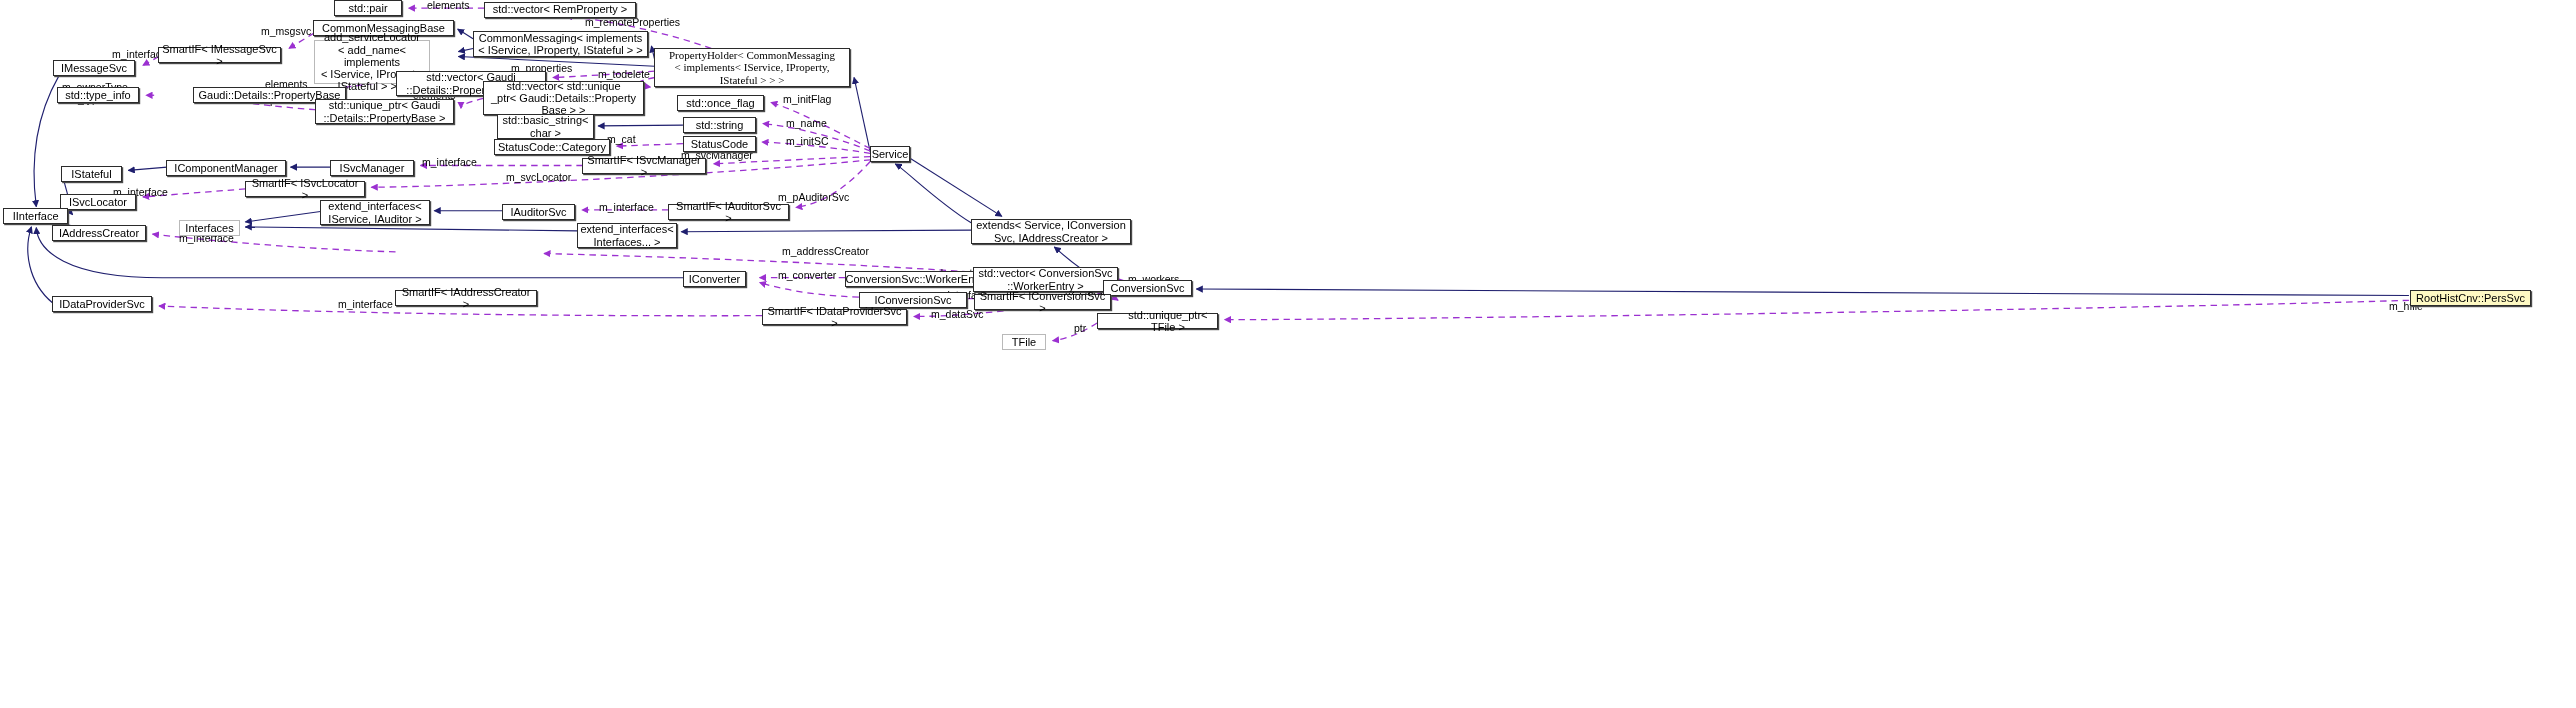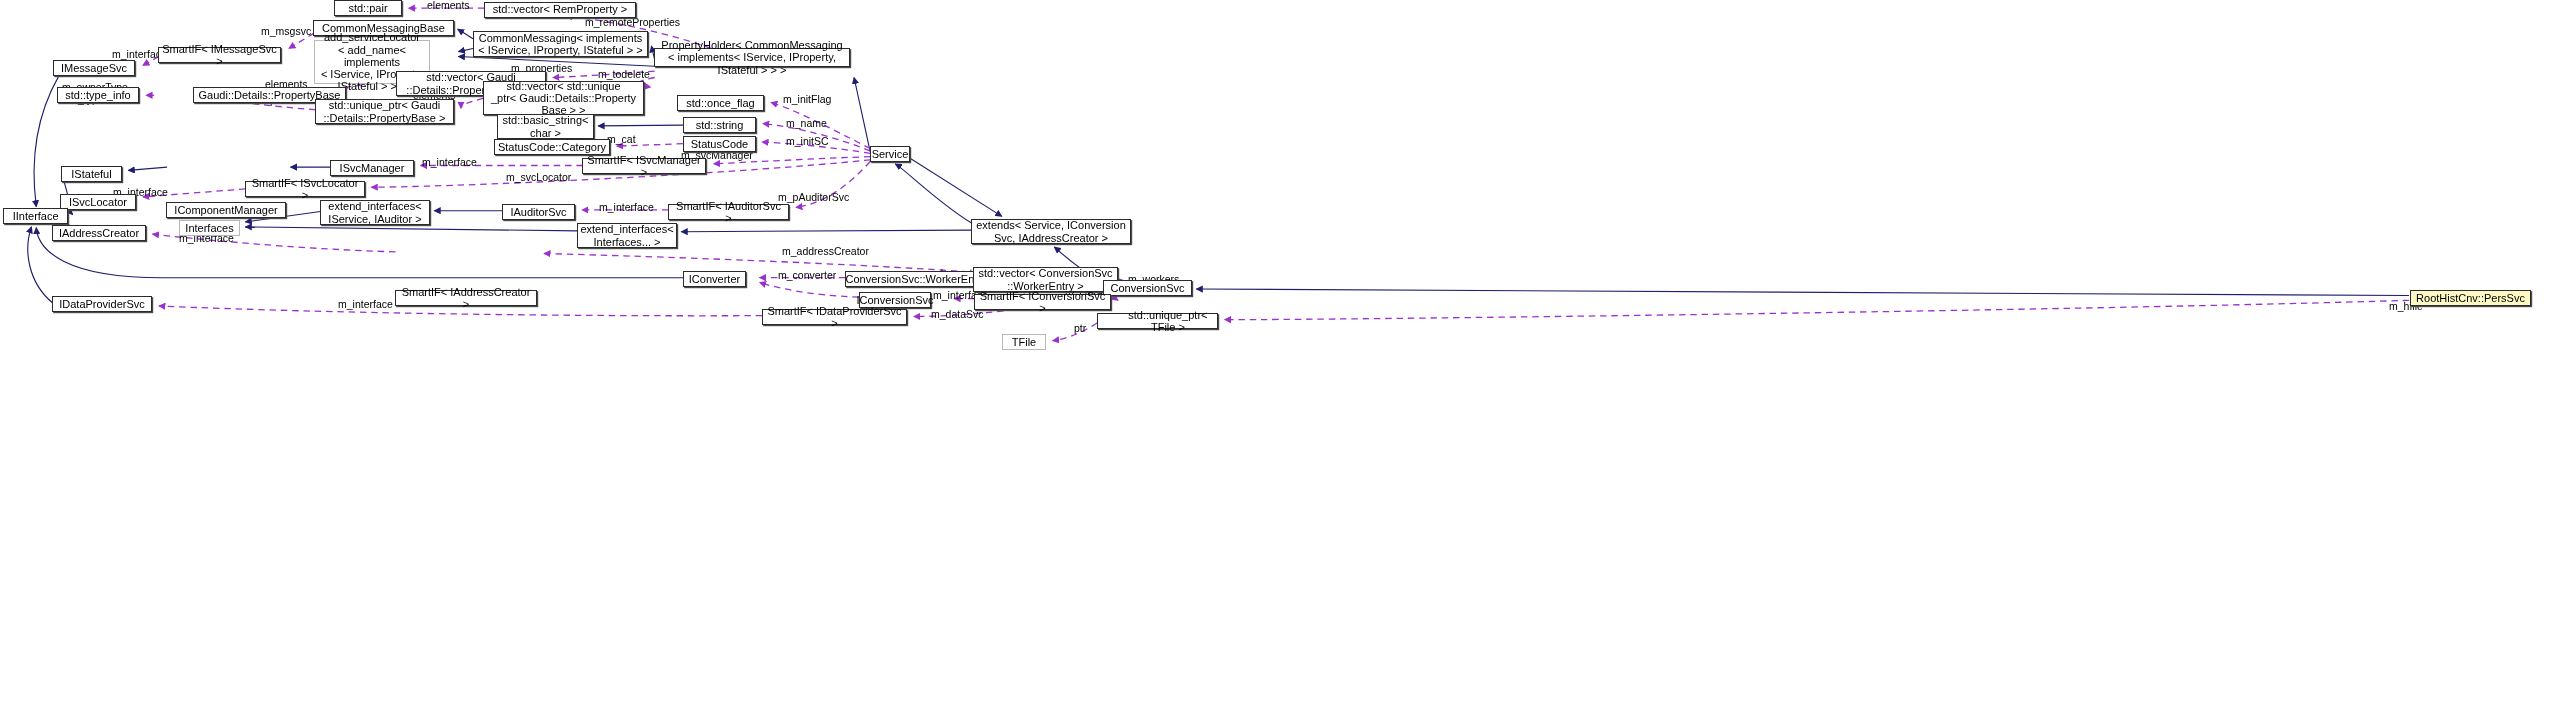--- a/index.html
+++ b/index.html
@@ -187,21 +187,21 @@
       <path d="M1358,400 C1340,412 1320,420 1303,422"></path>
     </g>
   </svg>
 
   <div id="nodes">
       <div class="node" style="left: 334px; top: 0px; width: 68px; height: 16px;">std::pair</div>
       <div class="node" style="left: 484px; top: 1.6px; width: 152px; height: 16px;">std::vector&lt; RemProperty &gt;</div>
       <div class="node" style="left: 313px; top: 20px; width: 141px; height: 16px;">CommonMessagingBase</div>
       <div class="node" style="left: 473px; top: 31px; width: 175px; height: 26px;">CommonMessaging&lt; implements
 &lt; IService, IProperty, IStateful &gt; &gt;</div>
-      <div class="node" style="left: 654px; top: 48px; width: 196px; height: 19px;">PropertyHolder&lt; CommonMessaging
+      <div class="node" style="left: 654px; top: 48px; width: 196px; height: 39px; font-family: Liberation Serif, serif;">PropertyHolder&lt; CommonMessaging
 &lt; implements&lt; IService, IProperty,
 IStateful &gt; &gt; &gt;</div>
       <div class="node" style="left: 158px; top: 47px; width: 123px; height: 16px;">SmartIF&lt; IMessageSvc &gt;</div>
       <div class="node faint" style="left: 314px; top: 40px; width: 116px; height: 44px;">add_serviceLocator
 &lt; add_name&lt; implements
 &lt; IService, IProperty,
     IStateful &gt; &gt; &gt;</div>
       <div class="node" style="left: 53px; top: 60px; width: 82px; height: 16px;">IMessageSvc</div>
       <div class="node" style="left: 396px; top: 71px; width: 150px; height: 25px;">std::vector&lt; Gaudi
 ::Details::PropertyBase * &gt;</div>
@@ -212,21 +212,21 @@
       <div class="node" style="left: 153px; top: 87px; width: 153px; height: 16px; margin-left: 40px;">Gaudi::Details::PropertyBase</div>
       <div class="node" style="left: 315px; top: 99px; width: 139px; height: 25px;">std::unique_ptr&lt; Gaudi
 ::Details::PropertyBase &gt;</div>
       <div class="node" style="left: 677px; top: 95px; width: 87px; height: 16px;">std::once_flag</div>
       <div class="node" style="left: 497px; top: 114px; width: 97px; height: 25px;">std::basic_string&lt;
 char &gt;</div>
       <div class="node" style="left: 683px; top: 117px; width: 73px; height: 16px;">std::string</div>
       <div class="node" style="left: 494px; top: 139px; width: 116px; height: 16px;">StatusCode::Category</div>
       <div class="node" style="left: 683px; top: 136px; width: 73px; height: 16px;">StatusCode</div>
       <div class="node" style="left: 870px; top: 146px; width: 40px; height: 16px;">Service</div>
-      <div class="node" style="left: 166px; top: 160px; width: 120px; height: 16px; margin-top: 42px;">IComponentManager</div>
+      <div class="node" style="left: 166px; top: 160px; width: 120px; height: 16px;">IComponentManager</div>
       <div class="node" style="left: 330px; top: 160px; width: 84px; height: 16px;">ISvcManager</div>
       <div class="node" style="left: 582px; top: 158px; width: 124px; height: 16px;">SmartIF&lt; ISvcManager &gt;</div>
       <div class="node" style="left: 61px; top: 166px; width: 61px; height: 16px;">IStateful</div>
       <div class="node" style="left: 245px; top: 181px; width: 120px; height: 16px;">SmartIF&lt; ISvcLocator &gt;</div>
       <div class="node" style="left: 60px; top: 194px; width: 76px; height: 16px;">ISvcLocator</div>
       <div class="node" style="left: 320px; top: 200px; width: 110px; height: 25px;">extend_interfaces&lt;
 IService, IAuditor &gt;</div>
       <div class="node" style="left: 502px; top: 204px; width: 73px; height: 16px;">IAuditorSvc</div>
       <div class="node" style="left: 668px; top: 204px; width: 121px; height: 16px;">SmartIF&lt; IAuditorSvc &gt;</div>
       <div class="node" style="left: 3.2px; top: 208px; width: 65px; height: 16px;">IInterface</div>
@@ -236,21 +236,21 @@
       <div class="node" style="left: 971px; top: 219px; width: 160px; height: 25px;">extends&lt; Service, IConversion
 Svc, IAddressCreator &gt;</div>
       <div class="node" style="left: 52px; top: 225px; width: 94px; height: 16px;">IAddressCreator</div>
       <div class="node" style="left: 395px; top: 246px; width: 142px; height: 16px; margin-top: 44px;">SmartIF&lt; IAddressCreator &gt;</div>
       <div class="node" style="left: 683px; top: 271px; width: 63px; height: 16px;">IConverter</div>
       <div class="node" style="left: 845px; top: 271px; width: 142px; height: 16px;">ConversionSvc::WorkerEntry</div>
       <div class="node" style="left: 973px; top: 267px; width: 145px; height: 25px;">std::vector&lt; ConversionSvc
 ::WorkerEntry &gt;</div>
       <div class="node" style="left: 1103px; top: 280px; width: 89px; height: 16px;">ConversionSvc</div>
       <div class="node highlight" style="left: 2410px; top: 290px; width: 121px; height: 16px;">RootHistCnv::PersSvc</div>
-      <div class="node" style="left: 859px; top: 292px; width: 72px; height: 16px;">IConversionSvc</div>
+      <div class="node" style="left: 859px; top: 292px; width: 108px; height: 16px;">IConversionSvc</div>
       <div class="node" style="left: 974px; top: 294px; width: 137px; height: 16px;">SmartIF&lt; IConversionSvc &gt;</div>
       <div class="node" style="left: 52px; top: 296px; width: 100px; height: 16px;">IDataProviderSvc</div>
       <div class="node" style="left: 762px; top: 309px; width: 145px; height: 16px;">SmartIF&lt; IDataProviderSvc &gt;</div>
       <div class="node" style="left: 1097px; top: 313px; width: 121px; height: 16px; padding-left: 24px;">std::unique_ptr&lt; TFile &gt;</div>
       <div class="node faint" style="left: 1002px; top: 334px; width: 44px; height: 16px;">TFile</div>
     </div>
   <div id="labels">
       <div class="edge-label" style="left: 427px; top: 0px;">elements</div>
       <div class="edge-label" style="left: 585px; top: 17px;">m_remoteProperties</div>
       <div class="edge-label" style="left: 261px; top: 26px;">m_msgsvc</div>

